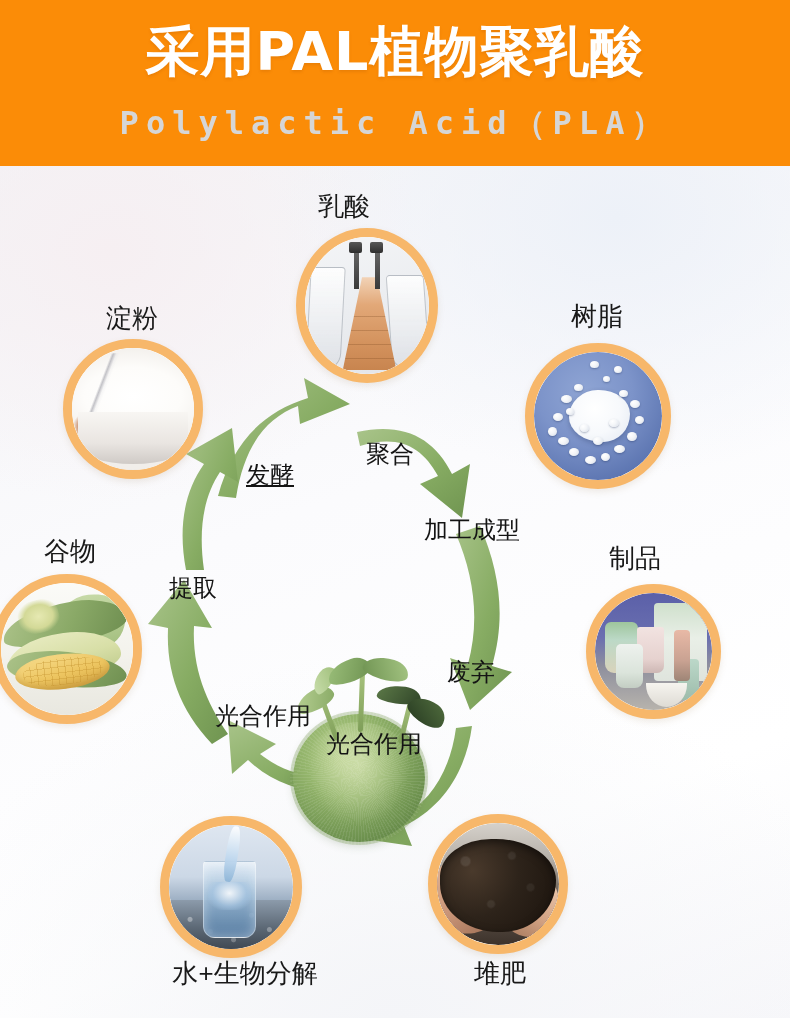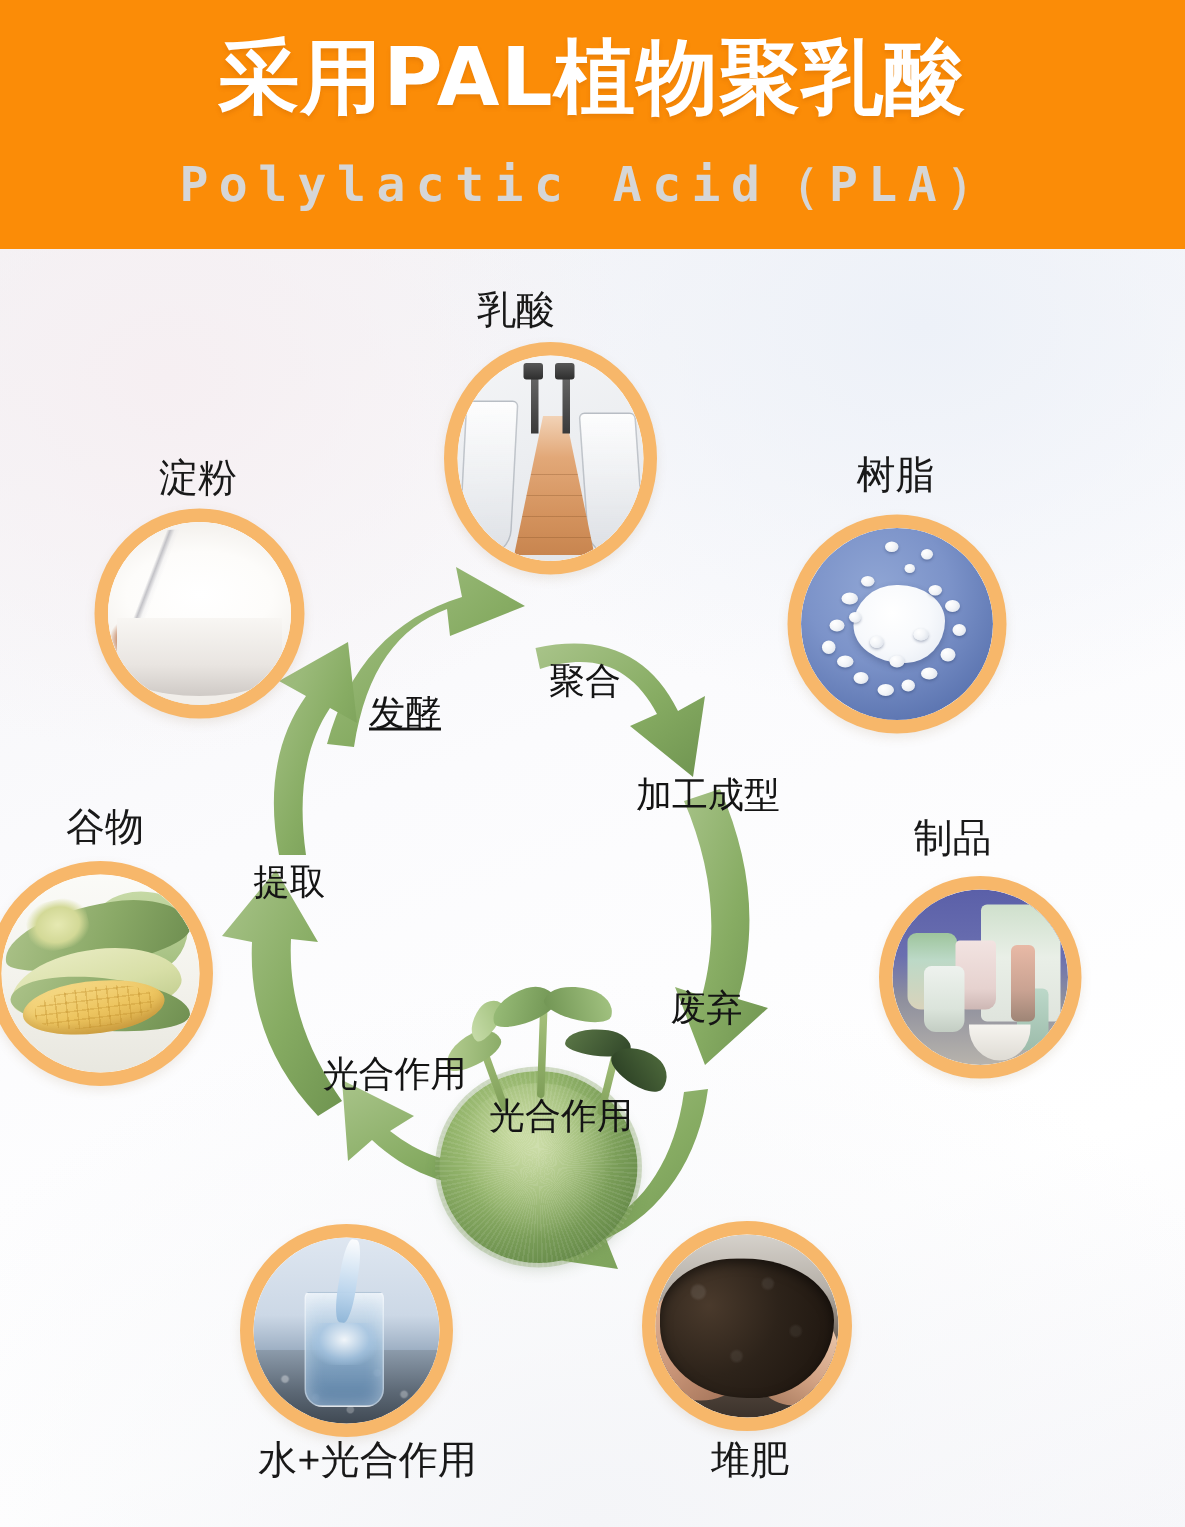--- a/index.html
+++ b/index.html
@@ -487,21 +487,21 @@
             <div class="bottle"></div>
             <div class="cup1"></div>
             <div class="cup2"></div>
             <div class="bowl"></div>
           </div>
         </div>
       </div>
     </div>
 
     <div class="node">
-      <div class="cap" style="left:130px;top:790px;width:230px;">水+光合作用</div>
+      <div class="cap" style="left:130px;top:790px;width:230px;">水+生物分解</div>
       <div class="disc" style="left:160px;top:650px;width:142px;height:142px;">
         <div class="inner">
           <div class="ph-water">
             <div class="table"></div>
             <div class="glass"></div>
             <div class="stream"></div>
             <div class="splash"></div>
           </div>
         </div>
       </div>

